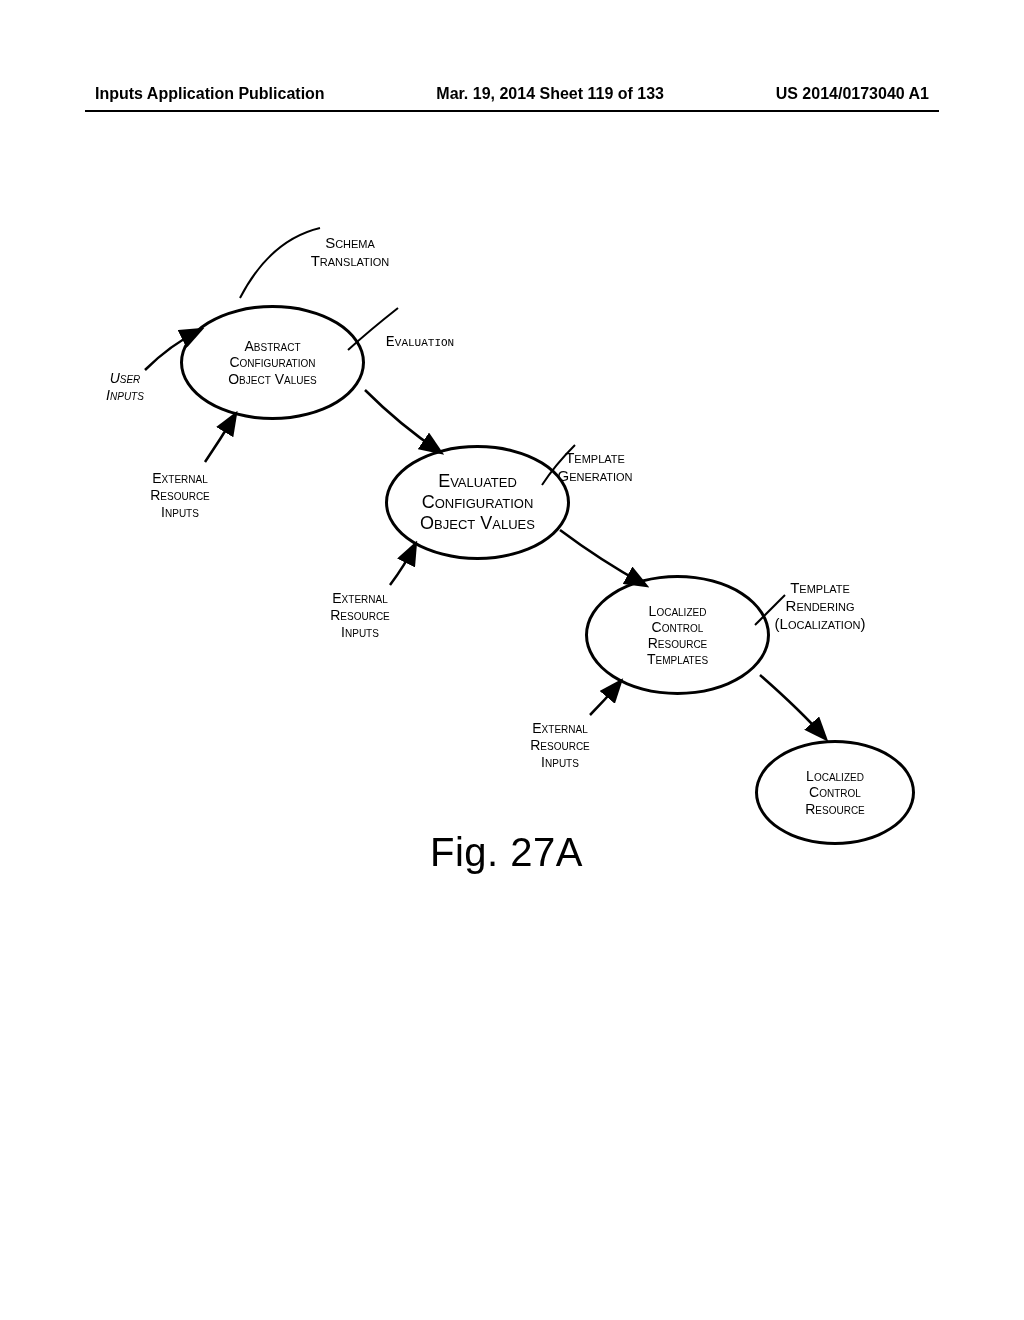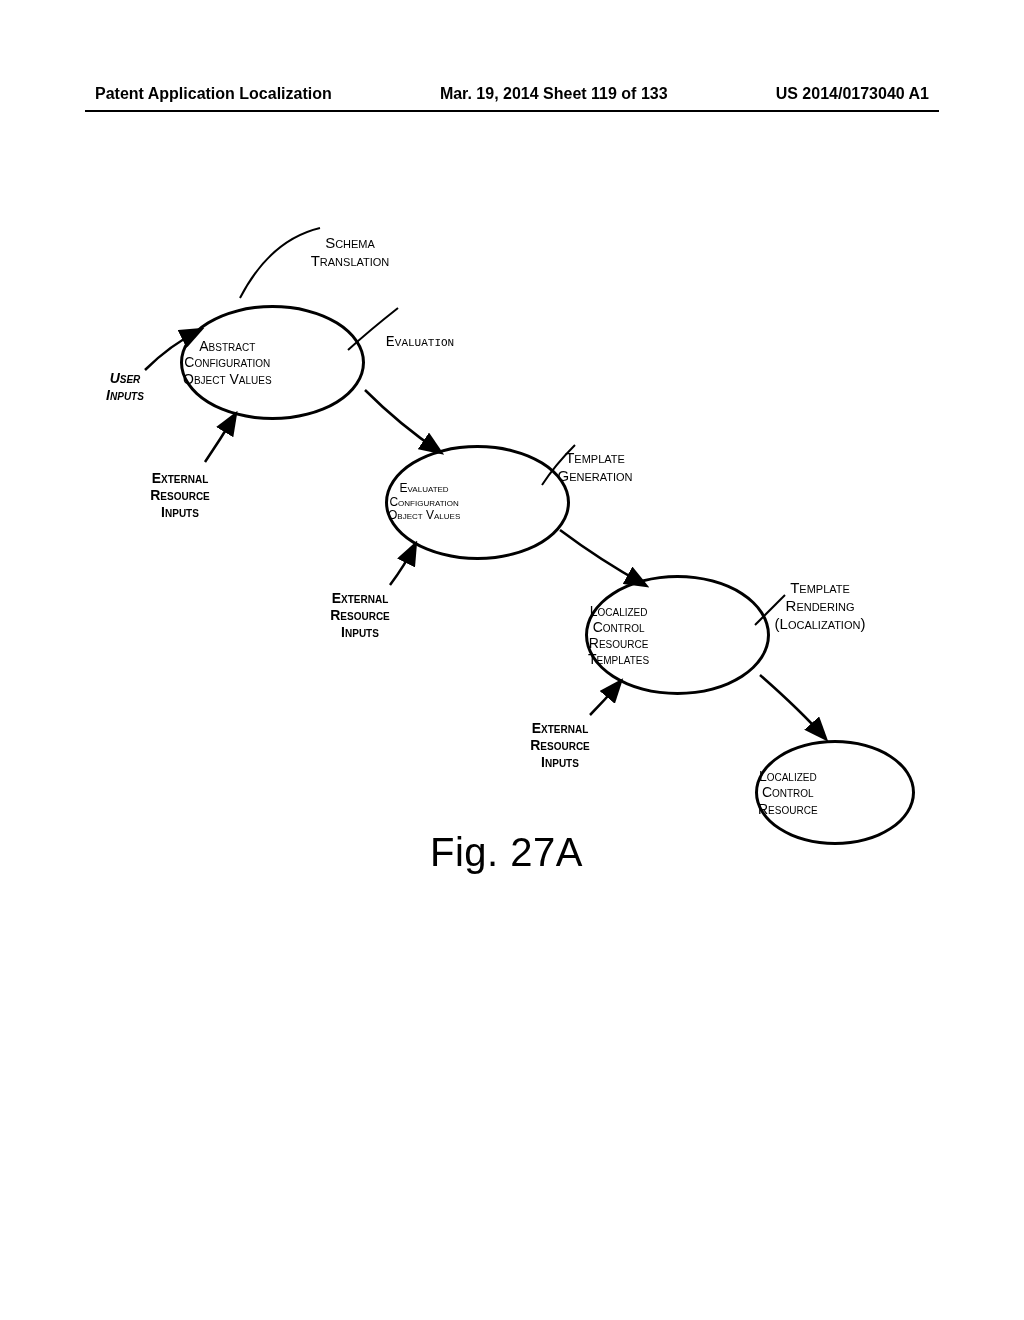--- a/index.html
+++ b/index.html
@@ -35,40 +35,41 @@
       left: 90px;
       width: 820px;
       height: 900px;
     }
     .ellipse {
       position: absolute;
       border: 3px solid #000;
       border-radius: 50%;
       display: flex;
       align-items: center;
+      justify-content: center;
       text-align: center;
       font-variant: small-caps;
       font-weight: 500;
     }
     .ellipse span {
       line-height: 1.15;
     }
     .proc-label {
       position: absolute;
       font-variant: small-caps;
       font-weight: 500;
       text-align: center;
       font-size: 15px;
       line-height: 1.2;
       margin-top: 44px;
     }
     .input-label {
       position: absolute;
       font-variant: small-caps;
-      font-weight: 700;
+      font-weight: 400;
       text-align: center;
       font-size: 14px;
       line-height: 1.2;
     }
     .fig-num {
       position: absolute;
       font-family: "Arial Black", Arial, sans-serif;
       font-weight: 400;
       font-size: 40px;
       letter-spacing: 0.5px;
@@ -79,41 +80,41 @@
       left: 0;
       width: 100%;
       height: 100%;
       overflow: visible;
     }
   </style>
 </head>
 <body>
 
 <div class="header">
-  <span>Patent Application Localization</span>
+  <span>Inputs Application Publication</span>
   <span>Mar. 19, 2014  Sheet 119 of 133</span>
   <span>US 2014/0173040 A1</span>
 </div>
 <div class="header-rule"></div>
 
 <div class="figure-area">
 
   <div class="proc-label" style="left:195px; top:0px; width:130px;">Schema<br>Translation</div>
 
   <div class="proc-label" style="left:280px; top:100px; width:100px;font-family:Liberation Mono, monospace;">Evaluation</div>
 
   <div class="proc-label" style="left:445px; top:215px; width:120px;">Template<br>Generation</div>
 
   <div class="proc-label" style="left:660px; top:345px; width:140px;">Template<br>Rendering<br>(Localization)</div>
 
   <div class="ellipse" style="left:90px; top:115px; width:185px; height:115px; font-size:14px;">
     <span>Abstract<br>Configuration<br>Object Values</span>
   </div>
 
-  <div class="ellipse" style="left:295px; top:255px; width:185px; height:115px; font-size:12px;">
+  <div class="ellipse" style="left:295px; top:255px; width:185px; height:115px; font-size:18px;">
     <span>Evaluated<br>Configuration<br>Object Values</span>
   </div>
 
   <div class="ellipse" style="left:495px; top:385px; width:185px; height:120px; font-size:14px;">
     <span>Localized<br>Control<br>Resource<br>Templates</span>
   </div>
 
   <div class="ellipse" style="left:665px; top:550px; width:160px; height:105px; font-size:14px;">
     <span>Localized<br>Control<br>Resource</span>
   </div>

